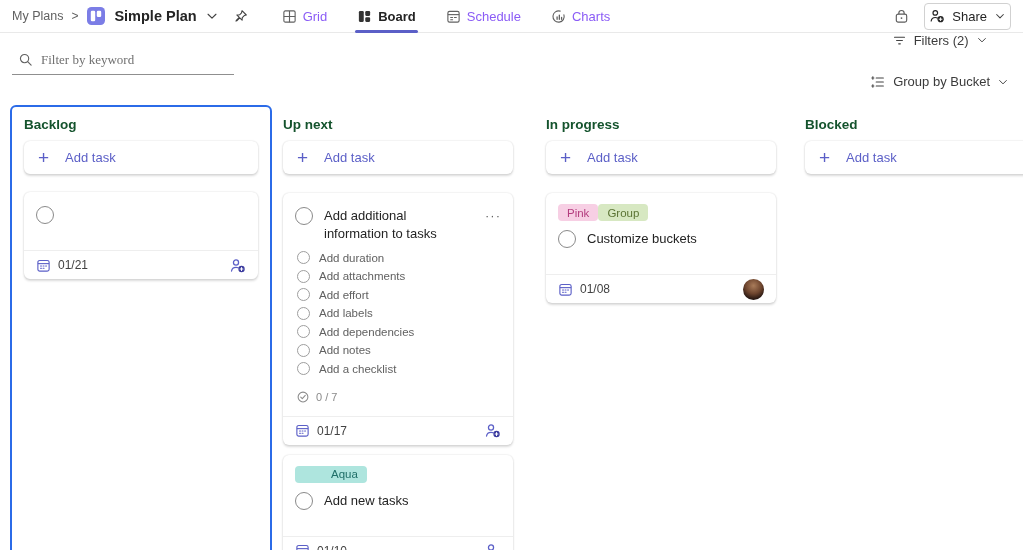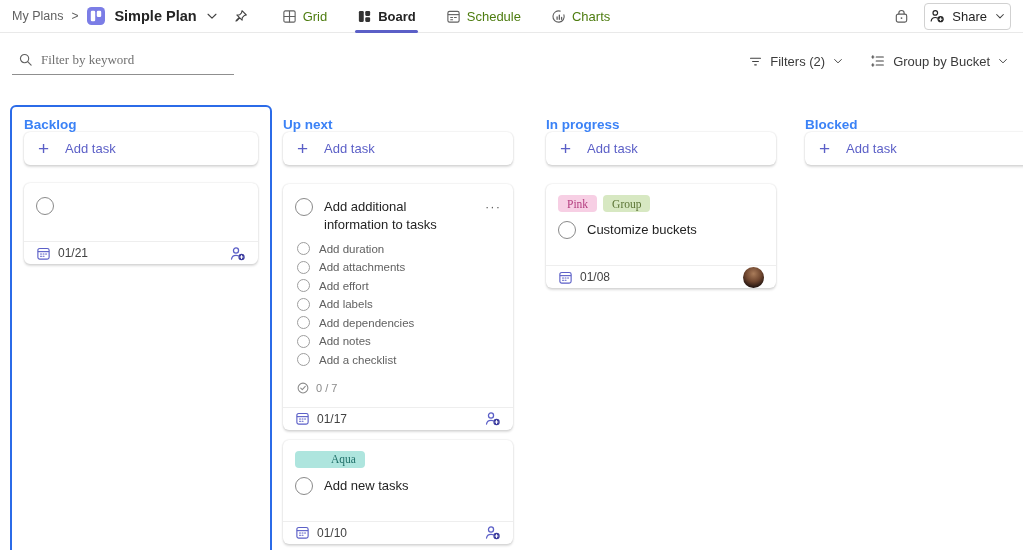--- a/index.html
+++ b/index.html
@@ -12,81 +12,81 @@
     border-bottom:1px solid #e9e9e9; }
   .crumbs { display:flex; align-items:center; gap:8px; }
   .crumb { font-size:12.5px; color:#616161; cursor:pointer; }
   .crumb-sep { font-size:12px; color:#616161; }
   .plan-icon { width:20px; height:20px; display:inline-flex; }
   .plan-title { font-size:14.5px; font-weight:bold; color:#242424; cursor:pointer; }
   .icon-btn { display:inline-flex; align-items:center; justify-content:center; cursor:pointer; }
 
   .tabs { display:flex; align-items:stretch; gap:26px; margin-left:32px; height:33px; }
   .tab { position:relative; display:flex; align-items:center; gap:6px; font-size:13px;
-    color:#4d7c0f; cursor:pointer; padding:0 2px; }
+    color:#8b5cf6; cursor:pointer; padding:0 2px; }
   .tab .tab-ic { display:inline-flex; }
   .tab.active { color:#242424; font-weight:600; }
   .tab.active .underline { position:absolute; left:0; right:0; bottom:0; height:3px;
     border-radius:2px; background:#5b5fc7; }
 
   .top-right { margin-left:auto; display:flex; align-items:center; gap:14px; }
   .share-btn { display:flex; align-items:center; gap:7px; height:27px; padding:0 4px;
     background:#fff; border:1px solid #d1d1d1; border-radius:4px; font-size:13px;
     color:#242424; font-family:inherit; cursor:pointer; }
 
   
   .toolbar { height:56px; display:flex; align-items:center; padding:0 14px 0 12px; }
   .search { display:flex; align-items:center; gap:8px; width:222px;
     border-bottom:1px solid #8f8f8f; padding:4px 2px 6px 6px; }
   .search input { border:none; outline:none; flex:1; font-size:13px; color:#242424;
     font-family:Liberation Serif, serif; background:transparent; }
   .search input::placeholder { color:#707070; }
-  .toolbar-right { margin-left:auto; display:flex; align-items:center; gap:26px; }
+  .toolbar-right { margin-left:auto; display:flex; align-items:center; gap:26px;flex-direction:column; }
   .tb-ctl { display:flex; align-items:center; gap:7px; font-size:13px; color:#3b3b3b; cursor:pointer; }
 
   
   .board { display:flex; align-items:flex-start; padding-left:10px; margin-top:16px; }
   .column { width:230px; flex:none; padding-top:12px; }
   .col-upnext { margin-left:11px; margin-right:33px; }
   .col-inprogress { margin-right:29px; }
   .column.selected { width:262px; padding:10px 12px; border:2px solid #2b6be8;
     border-radius:6px; height:470px; }
-  .col-title { font-size:13.5px; font-weight:bold; color:#3b82f6; }
+  .col-title { font-size:13.5px; font-weight:bold; color:#14532d; margin-bottom:9px; }
 
   .card, .add-task { background:#fff; border-radius:6px;
     box-shadow:0 0 2px rgba(0,0,0,.12), 0 1.2px 2.4px rgba(0,0,0,.14); }
   .add-task { display:flex; align-items:center; gap:16px; padding:7px 14px; height:33px;
     margin-bottom:18px; cursor:pointer; color:#5b5fc7; }
   .add-task .plus { font-size:19px; font-weight:300; line-height:1; }
   .add-task .atl { font-size:13px; }
 
   .card { margin-bottom:10px; cursor:pointer; }
   .card-main { display:flex; align-items:flex-start; gap:11px; padding:14px 12px 10px 12px; }
   .cb { width:18px; height:18px; flex:none; border:1.5px solid #8a8a8a; border-radius:50%;
     background:#fff; cursor:pointer; }
   .card-title { font-size:13px; color:#242424; line-height:18px; flex:1; }
   .more { color:#616161; font-size:13px; letter-spacing:1px; line-height:18px; cursor:pointer; }
   .pad-b { padding-bottom:26px; }
 
-  .chips { display:flex; gap:6px; padding:11px 12px 0 12px;font-family:Liberation Serif, serif; }
+  .chips { display:flex; padding:11px 12px 0 12px; }
   .chip { font-size:11.5px; padding:2.5px 9px; border-radius:4px; }
   .chip-pink  { background:#f7cfe4; color:#b43d7f; }
   .chip-green { background:#d7e8c2; color:#5a7333; }
   .chip-aqua  { background:#aee5de; color:#1f6f68;padding-left:36px; }
 
   .checklist { padding:2px 12px 0 14px; }
   .cl-item { display:flex; align-items:center; gap:9px; margin-bottom:5.5px; }
   .cl-cb { width:13px; height:13px; flex:none; border:1px solid #9e9e9e; border-radius:50%;
     background:#fff; cursor:pointer; }
   .cl-label { font-size:11.5px; color:#616161; }
   .progress { display:flex; align-items:center; gap:6px; padding:9px 12px 12px 13px;
     color:#8a8a8a; font-size:11px; }
 
   .card-foot { display:flex; align-items:center; justify-content:space-between;
-    border-top:1px solid #eeeeee; height:23px; padding:0 12px; }
+    border-top:1px solid #eeeeee; height:29px; padding:0 12px; }
   .due { display:flex; align-items:center; gap:7px; font-size:12px; color:#424242; }
   .avatar { width:21px; height:21px; border-radius:50%;
     background:radial-gradient(circle at 50% 32%, #a97c5a 0%, #6e452e 45%, #221410 78%); }
 
   svg { display:block; }
 </style>
 </head>
 <body>
 
 <div class="app">

